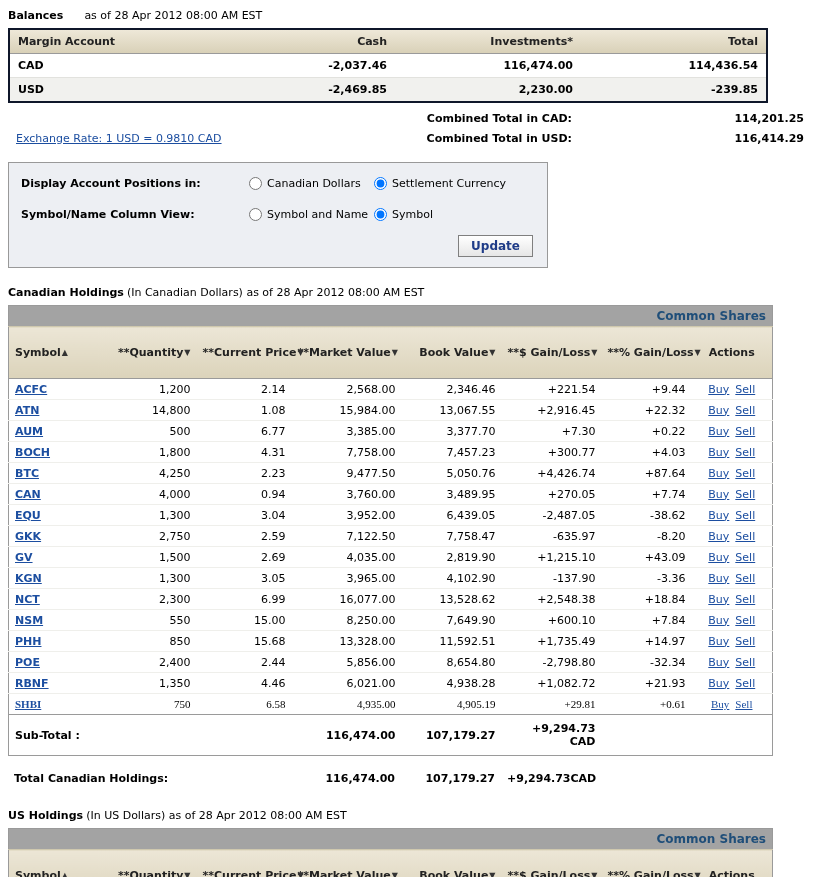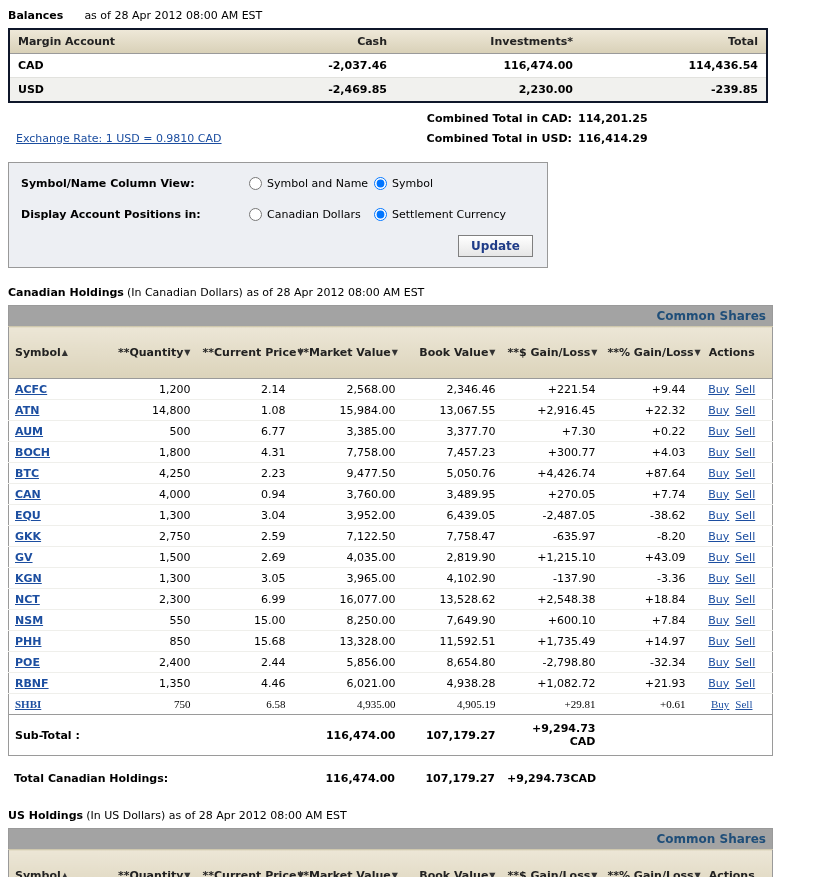--- a/index.html
+++ b/index.html
@@ -41,21 +41,21 @@
   }
   table.balances td:first-child { text-align: left; }
   table.balances tr.alt td { background: #f1f1ee; }
   table.balances tbody tr:first-child td { border-bottom: 1px solid #e2e2de; }
 
   
   .combined { margin-top: 5px; }
   .crow { display: flex; align-items: center; height: 20px; }
   .cleft { width: 400px; padding-left: 8px; }
   .clbl { width: 170px; text-align: right; font-weight: bold; padding-right: 6px; }
-  .cval { flex: 1; font-weight: bold; padding-right: 8px; }
+  .cval { flex: 1; text-align: right; font-weight: bold; padding-right: 8px; }
 
   
   .options {
     margin-top: 14px;
     width: 540px;
     border: 1px solid #999;
     background: #edeff3;
     padding: 14px 12px 10px 12px;
   }
   .opt-row { display: flex; align-items: center; margin-bottom: 18px; }
@@ -184,39 +184,39 @@
       <div class="cleft">
         <a href="#">Exchange Rate: 1 USD = 0.9810 CAD</a>
       </div>
       <div class="clbl">Combined Total in USD:</div>
       <div class="cval">116,414.29</div>
     </div>
   </div>
 
   <div class="options">
     <div class="opt-row">
+      <div class="opt-label">Display Account Positions in:</div>
+      <label class="radio-opt">
+        <input type="radio" name="pos" style="">
+        <span>Canadian Dollars</span>
+      </label>
+      <label class="radio-opt wide">
+        <input type="radio" name="pos" checked="" style="">
+        <span>Settlement Currency</span>
+      </label>
+    </div>
+    <div class="opt-row">
       <div class="opt-label">Symbol/Name Column View:</div>
       <label class="radio-opt">
         <input type="radio" name="symview" style="">
         <span>Symbol and Name</span>
       </label>
       <label class="radio-opt wide">
         <input type="radio" name="symview" checked="" style="">
         <span>Symbol</span>
-      </label>
-    </div>
-    <div class="opt-row">
-      <div class="opt-label">Display Account Positions in:</div>
-      <label class="radio-opt">
-        <input type="radio" name="pos" style="">
-        <span>Canadian Dollars</span>
-      </label>
-      <label class="radio-opt wide">
-        <input type="radio" name="pos" checked="" style="">
-        <span>Settlement Currency</span>
       </label>
     </div>
     <div class="opt-actions">
       <button class="update-btn">Update</button>
     </div>
   </div>
 
   <div class="section-title">
     <span class="b">Canadian Holdings</span><span class="sub">(In Canadian Dollars) as of 28 Apr 2012 08:00 AM EST</span>
   </div>

